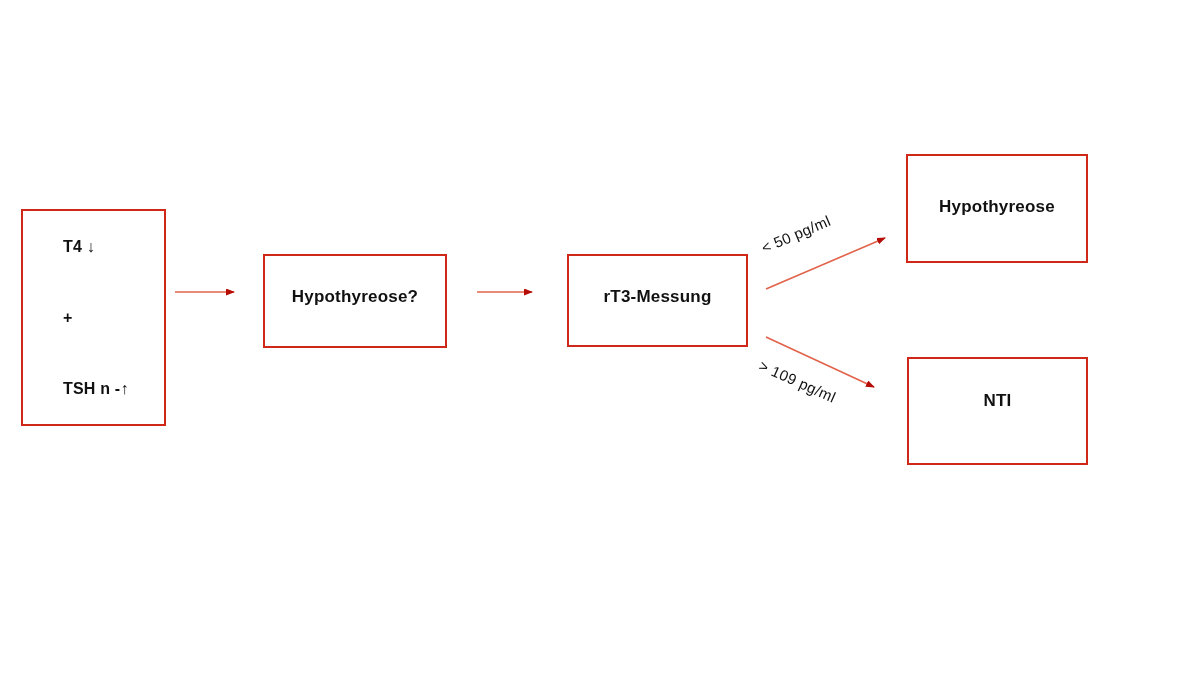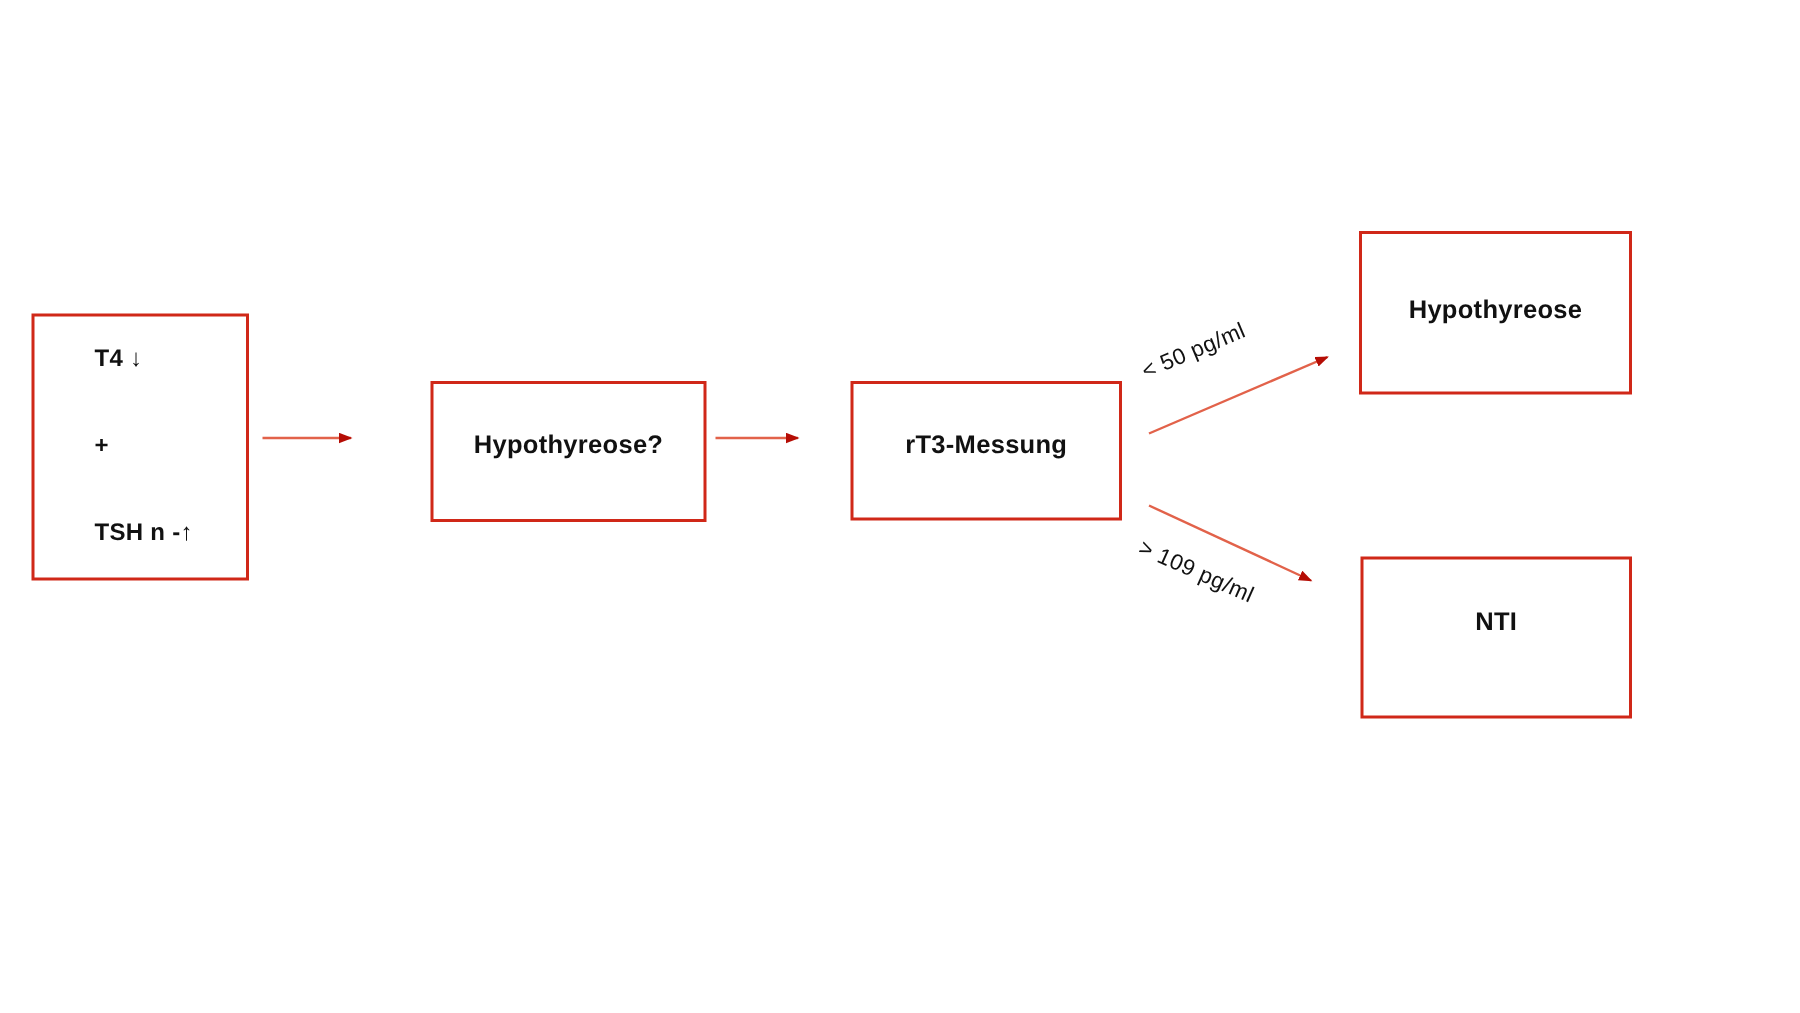--- a/index.html
+++ b/index.html
@@ -24,31 +24,31 @@
     background:#ffffff;
     border:2px solid var(--box-border);
     display:flex;
     align-items:center;
     justify-content:center;
     font-weight:bold;
     font-size:17px;
     letter-spacing:0.2px;
   }
   .node-input{
-    left:21px; top:209px; width:145px; height:178px;
+    left:21px; top:209px; width:145px; height:217px;
     flex-direction:column;
     align-items:flex-start;
     justify-content:space-around;
     padding-left:40px;
     font-size:16px;
   }
-  .node-question{ left:263px; top:254px; width:184px; height:94px; padding-bottom:8px;margin-left:24px; }
+  .node-question{ left:263px; top:254px; width:184px; height:94px; padding-bottom:8px; }
   .node-measurement{ left:567px; top:254px; width:181px; height:93px; padding-bottom:8px;justify-content:center; }
   .node-outcome-low{ left:906px; top:154px; width:182px; height:109px; padding-bottom:3px;align-items:center; }
-  .node-outcome-high{ left:907px; top:371px; width:181px; height:108px; padding-bottom:20px; }
+  .node-outcome-high{ left:907px; top:357px; width:181px; height:108px; padding-bottom:20px; }
   .edges{position:absolute;left:0;top:0;width:1200px;height:675px;pointer-events:none;}
   .edge{
     stroke:var(--arrow-line);
     stroke-width:1.6;
     fill:none;
   }
   .edge-head{ fill:var(--arrow-head); }
   .edge-label{
     position:absolute;
     font-size:15px;

